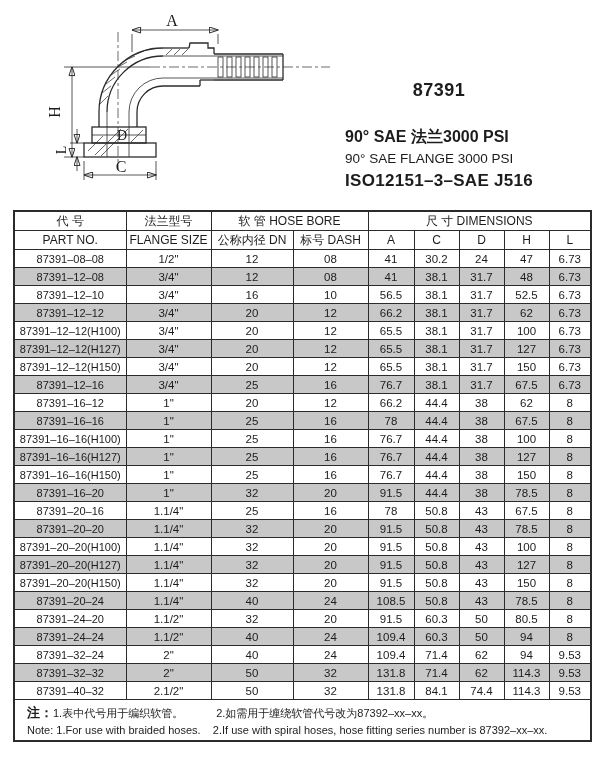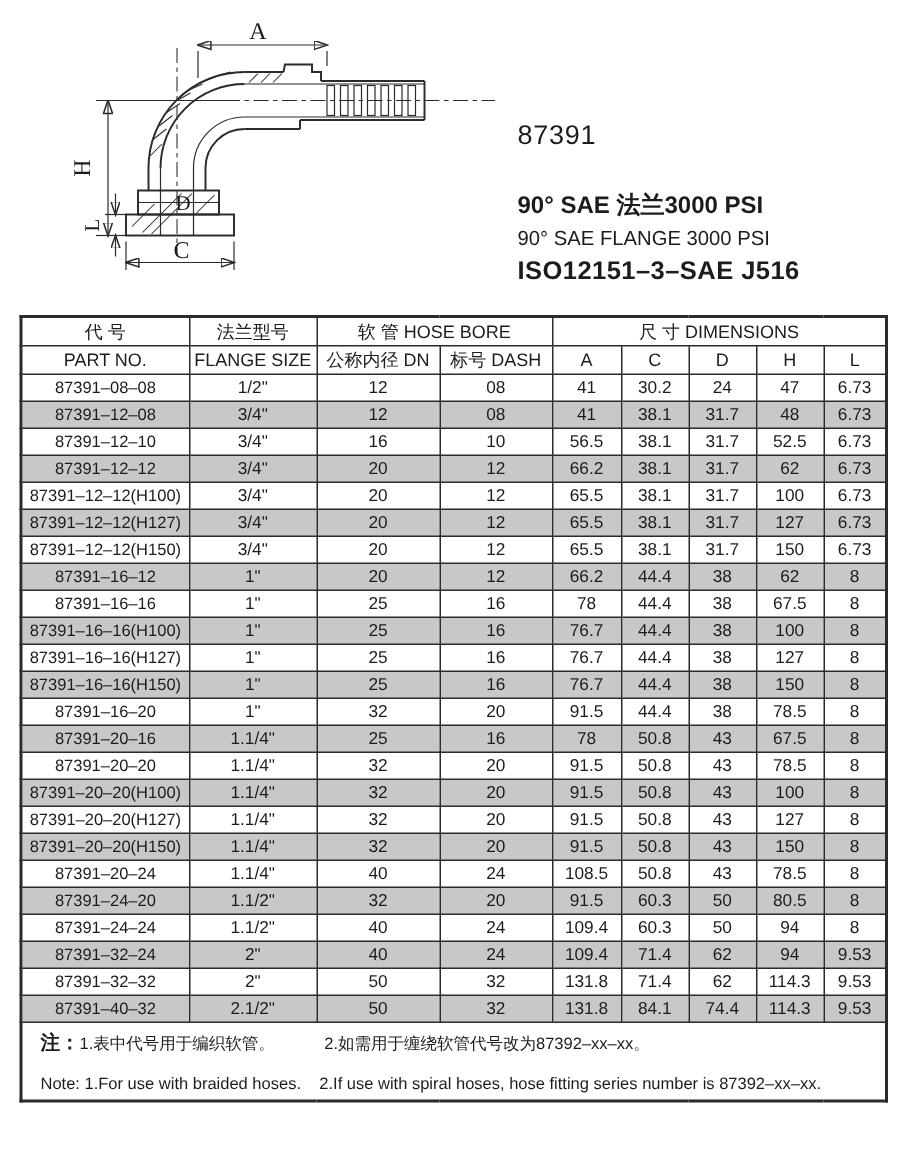--- a/index.html
+++ b/index.html
@@ -18,21 +18,21 @@
   .hatch { stroke-width:0.7; }
   .cl    { stroke-width:0.7; stroke-dasharray:10 3 3 3; }
   .dim-label {
     font-family:"Liberation Serif", serif; font-size:16px; fill:#1c1c1c;
     text-anchor:middle; stroke:none;
   }
   .dim-label-sm { font-size:14px; }
 
   
   .title-block { position:absolute; left:345px; top:80px; }
-  .part-number  { font-size:18px; font-weight:normal; letter-spacing:0.5px; }
+  .part-number  { font-size:18px; font-weight:bold; letter-spacing:0.5px;text-align:center; }
   .title-cn     { margin-top:26px; font-size:16px; font-weight:bold; }
   .title-en     { margin-top:3px;  font-size:13.5px; font-weight:normal; }
   .std-ref      { margin-top:5px;  font-size:17px; font-weight:bold; letter-spacing:0.3px; }
 
   
   table.spec-table {
     position:absolute; left:13px; top:210px; width:577px;
     border-collapse:collapse; table-layout:fixed;
     border:2px solid #2b2b2b;
   }
@@ -42,21 +42,21 @@
   }
   .spec-table thead th { height:18px; font-size:12px; }
   .spec-table tbody td { height:17px; font-size:11.5px; }
   .spec-table tbody td:first-child { font-size:11px; }
   .spec-table tbody tr:nth-child(even) td { background:#c8c8c8; }
   .note-row td {
     text-align:left; padding:4px 6px 4px 12px; height:auto;
   }
   .note-cn { font-size:11px; white-space:pre-wrap; }
   .note-cn .note-prefix { font-size:13px; font-weight:bold; }
-  .note-en { font-size:11px; white-space:pre-wrap; margin-top:13px; }
+  .note-en { font-size:11px; white-space:pre-wrap; margin-top:2px; }
 </style>
 </head>
 <body>
 
 <div class="page">
 
   <svg class="drawing" width="340" height="205" viewBox="0 0 340 205">
     <defs>
       <marker id="arrE" markerWidth="10" markerHeight="8" refX="8.6" refY="3" orient="auto" markerUnits="userSpaceOnUse">
         <path d="M0,0 L9,3 L0,6 z" fill="#2b2b2b" stroke="none"></path>
@@ -272,20 +272,31 @@
           <td>3/4"</td>
           <td>20</td>
           <td>12</td>
           <td>65.5</td>
           <td>38.1</td>
           <td>31.7</td>
           <td>150</td>
           <td>6.73</td>
         </tr>
         <tr>
+          <td>87391–12–16</td>
+          <td>3/4"</td>
+          <td>25</td>
+          <td>16</td>
+          <td>76.7</td>
+          <td>38.1</td>
+          <td>31.7</td>
+          <td>67.5</td>
+          <td>6.73</td>
+        </tr>
+        <tr>
           <td>87391–16–12</td>
           <td>1"</td>
           <td>20</td>
           <td>12</td>
           <td>66.2</td>
           <td>44.4</td>
           <td>38</td>
           <td>62</td>
           <td>8</td>
         </tr>

